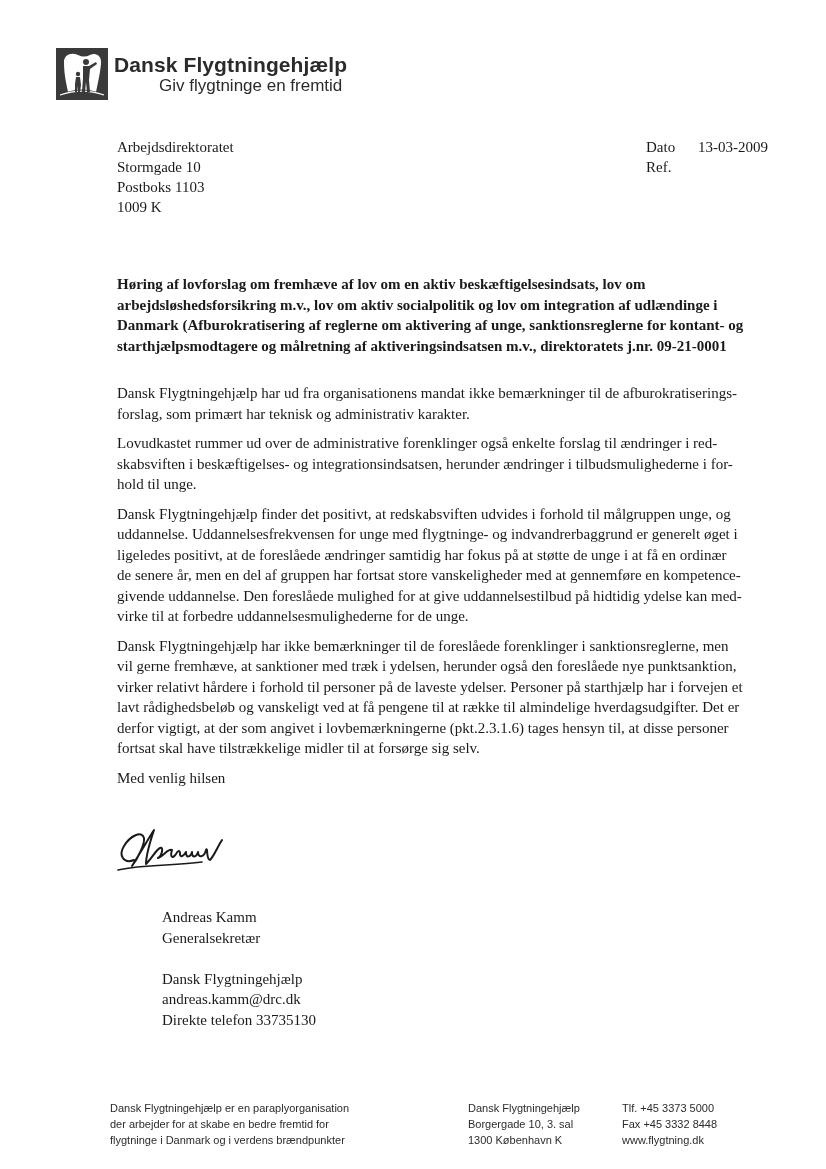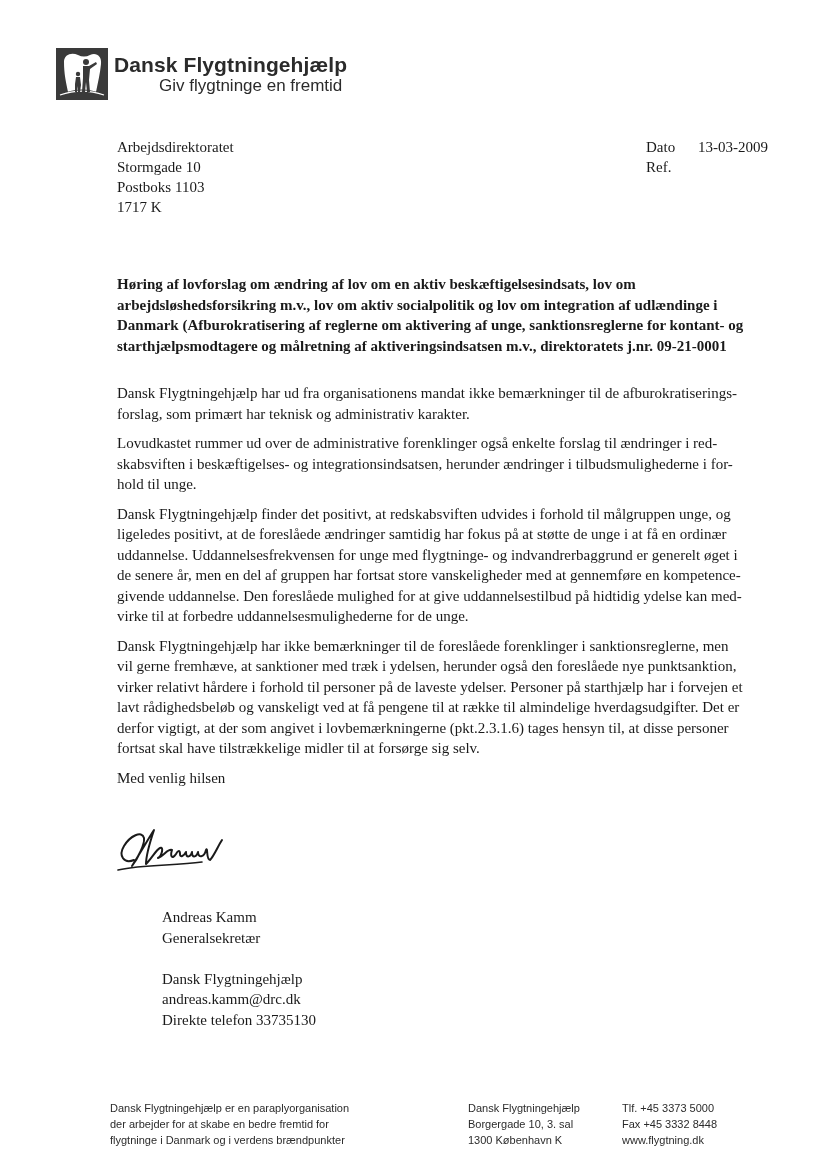--- a/index.html
+++ b/index.html
@@ -61,55 +61,55 @@
   <div class="logo-text sans">
     <div class="logo-name">Dansk Flygtningehjælp</div>
     <div class="logo-tagline">Giv flygtninge en fremtid</div>
   </div>
 </div>
 
 <div class="recipient serif">
   <div>Arbejdsdirektoratet</div>
   <div>Stormgade 10</div>
   <div>Postboks 1103</div>
-  <div>1717 K</div>
+  <div>1009 K</div>
 </div>
 
 <div class="meta serif">
   <div class="meta-row">
     <span class="meta-label">Dato</span>
     <span>13-03-2009</span>
   </div>
   <div class="meta-row">
     <span class="meta-label">Ref.</span>
     <span></span>
   </div>
 </div>
 
 <div class="subject serif">
-  <div>Høring af lovforslag om ændring af lov om en aktiv beskæftigelsesindsats, lov om</div>
+  <div>Høring af lovforslag om fremhæve af lov om en aktiv beskæftigelsesindsats, lov om</div>
   <div>arbejdsløshedsforsikring m.v., lov om aktiv socialpolitik og lov om integration af udlændinge i</div>
   <div>Danmark (Afburokratisering af reglerne om aktivering af unge, sanktionsreglerne for kontant- og</div>
   <div>starthjælpsmodtagere og målretning af aktiveringsindsatsen m.v., direktoratets j.nr. 09-21-0001</div>
 </div>
 
 <div class="body serif">
   <div class="para">
     <div>Dansk Flygtningehjælp har ud fra organisationens mandat ikke bemærkninger til de afburokratiserings-</div>
     <div>forslag, som primært har teknisk og administrativ karakter.</div>
   </div>
   <div class="para">
     <div>Lovudkastet rummer ud over de administrative forenklinger også enkelte forslag til ændringer i red-</div>
     <div>skabsviften i beskæftigelses- og integrationsindsatsen, herunder ændringer i tilbudsmulighederne i for-</div>
     <div>hold til unge.</div>
   </div>
   <div class="para">
     <div><span>Dansk Flygtningehjælp finder det positivt, at redskabsviften udvides i forhold til målgruppen </span><span class="b">unge</span><span>, og</span></div>
+    <div>uddannelse. Uddannelsesfrekvensen for unge med flygtninge- og indvandrerbaggrund er generelt øget i</div>
     <div>ligeledes positivt, at de foreslåede ændringer samtidig har fokus på at støtte de unge i at få en ordinær</div>
-    <div>uddannelse. Uddannelsesfrekvensen for unge med flygtninge- og indvandrerbaggrund er generelt øget i</div>
     <div>de senere år, men en del af gruppen har fortsat store vanskeligheder med at gennemføre en kompetence-</div>
     <div>givende uddannelse. Den foreslåede mulighed for at give uddannelsestilbud på hidtidig ydelse kan med-</div>
     <div>virke til at forbedre uddannelsesmulighederne for de unge.</div>
   </div>
   <div class="para">
     <div><span>Dansk Flygtningehjælp har ikke bemærkninger til de foreslåede forenklinger i </span><span class="b">sanktionsreglerne,</span><span> men</span></div>
     <div>vil gerne fremhæve, at sanktioner med træk i ydelsen, herunder også den foreslåede nye punktsanktion,</div>
     <div>virker relativt hårdere i forhold til personer på de laveste ydelser. Personer på starthjælp har i forvejen et</div>
     <div>lavt rådighedsbeløb og vanskeligt ved at få pengene til at række til almindelige hverdagsudgifter. Det er</div>
     <div>derfor vigtigt, at der som angivet i lovbemærkningerne (pkt.2.3.1.6) tages hensyn til, at disse personer</div>

